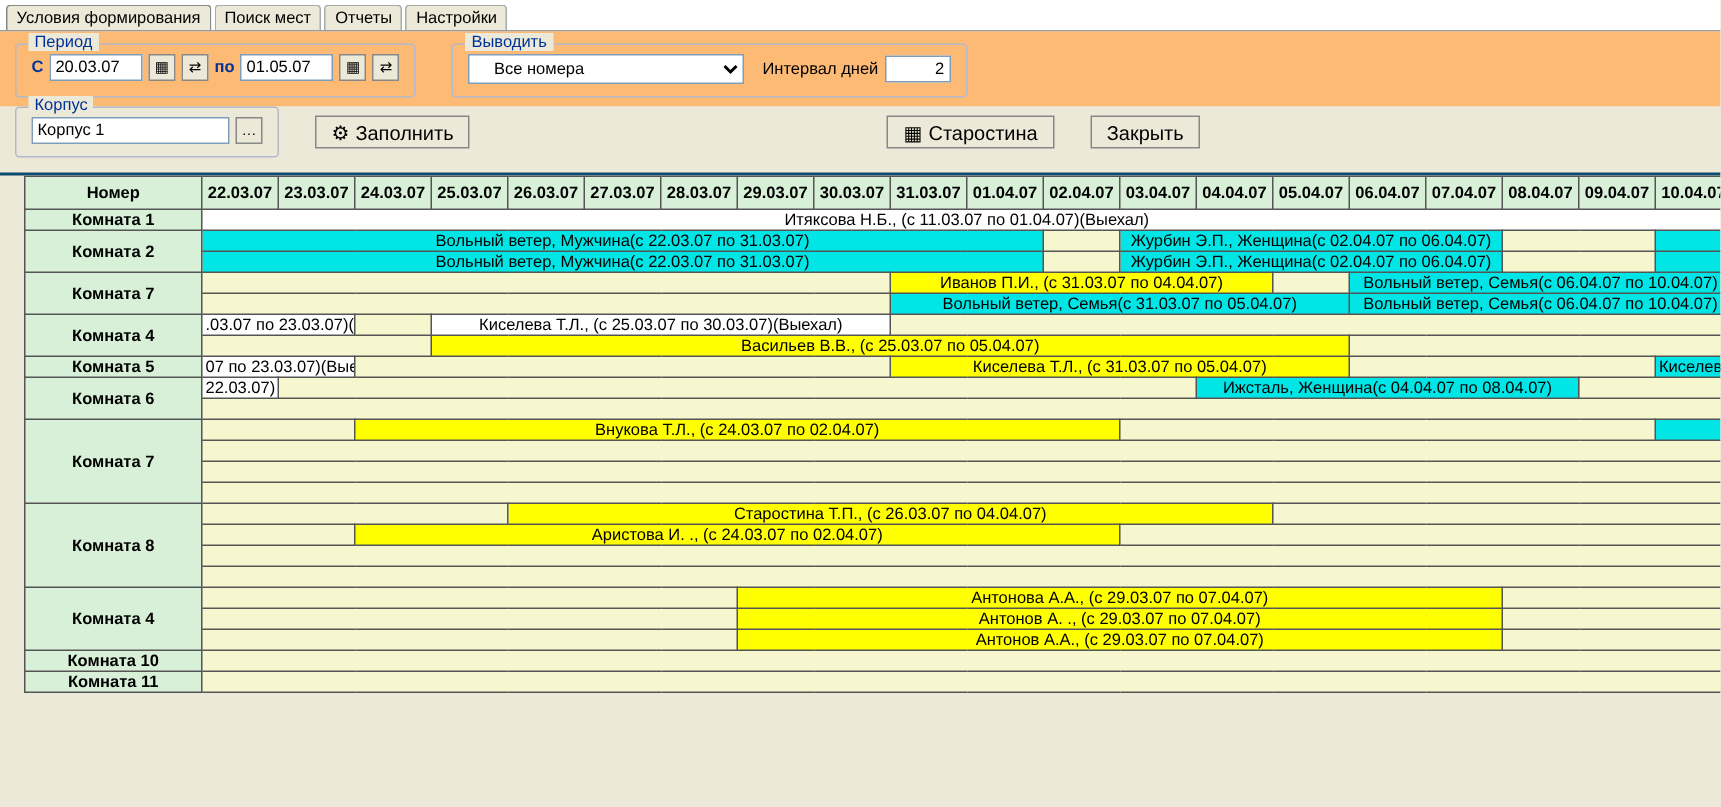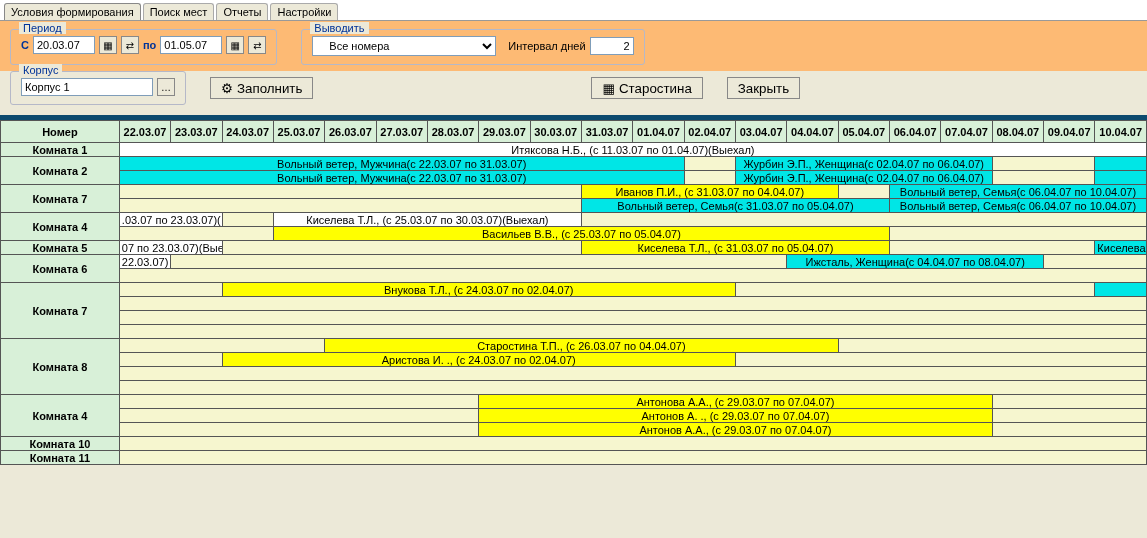--- a/index.html
+++ b/index.html
@@ -87,21 +87,21 @@
     cursor: pointer;
   }
   .controls-2 {
     display:flex;
     align-items:flex-start;
     gap:24px;
     padding: 0 10px 10px 10px;
     background:#ece9d8;
   }
 
-  .gantt-wrap { overflow: hidden; border-top: 5px solid #0c4a6e; }
+  .gantt-wrap { overflow: hidden; border-top: 2px solid #0c4a6e; padding-left: 16px; }
   table.gantt { border-collapse: collapse; width: 100%; table-layout: fixed; }
   table.gantt th, table.gantt td {
     border: 1px solid #555;
     padding: 0;
     text-align: center;
     font-size: 11px;
     height: 14px;
   }
   table.gantt th {
     background: #d8f0d8;

